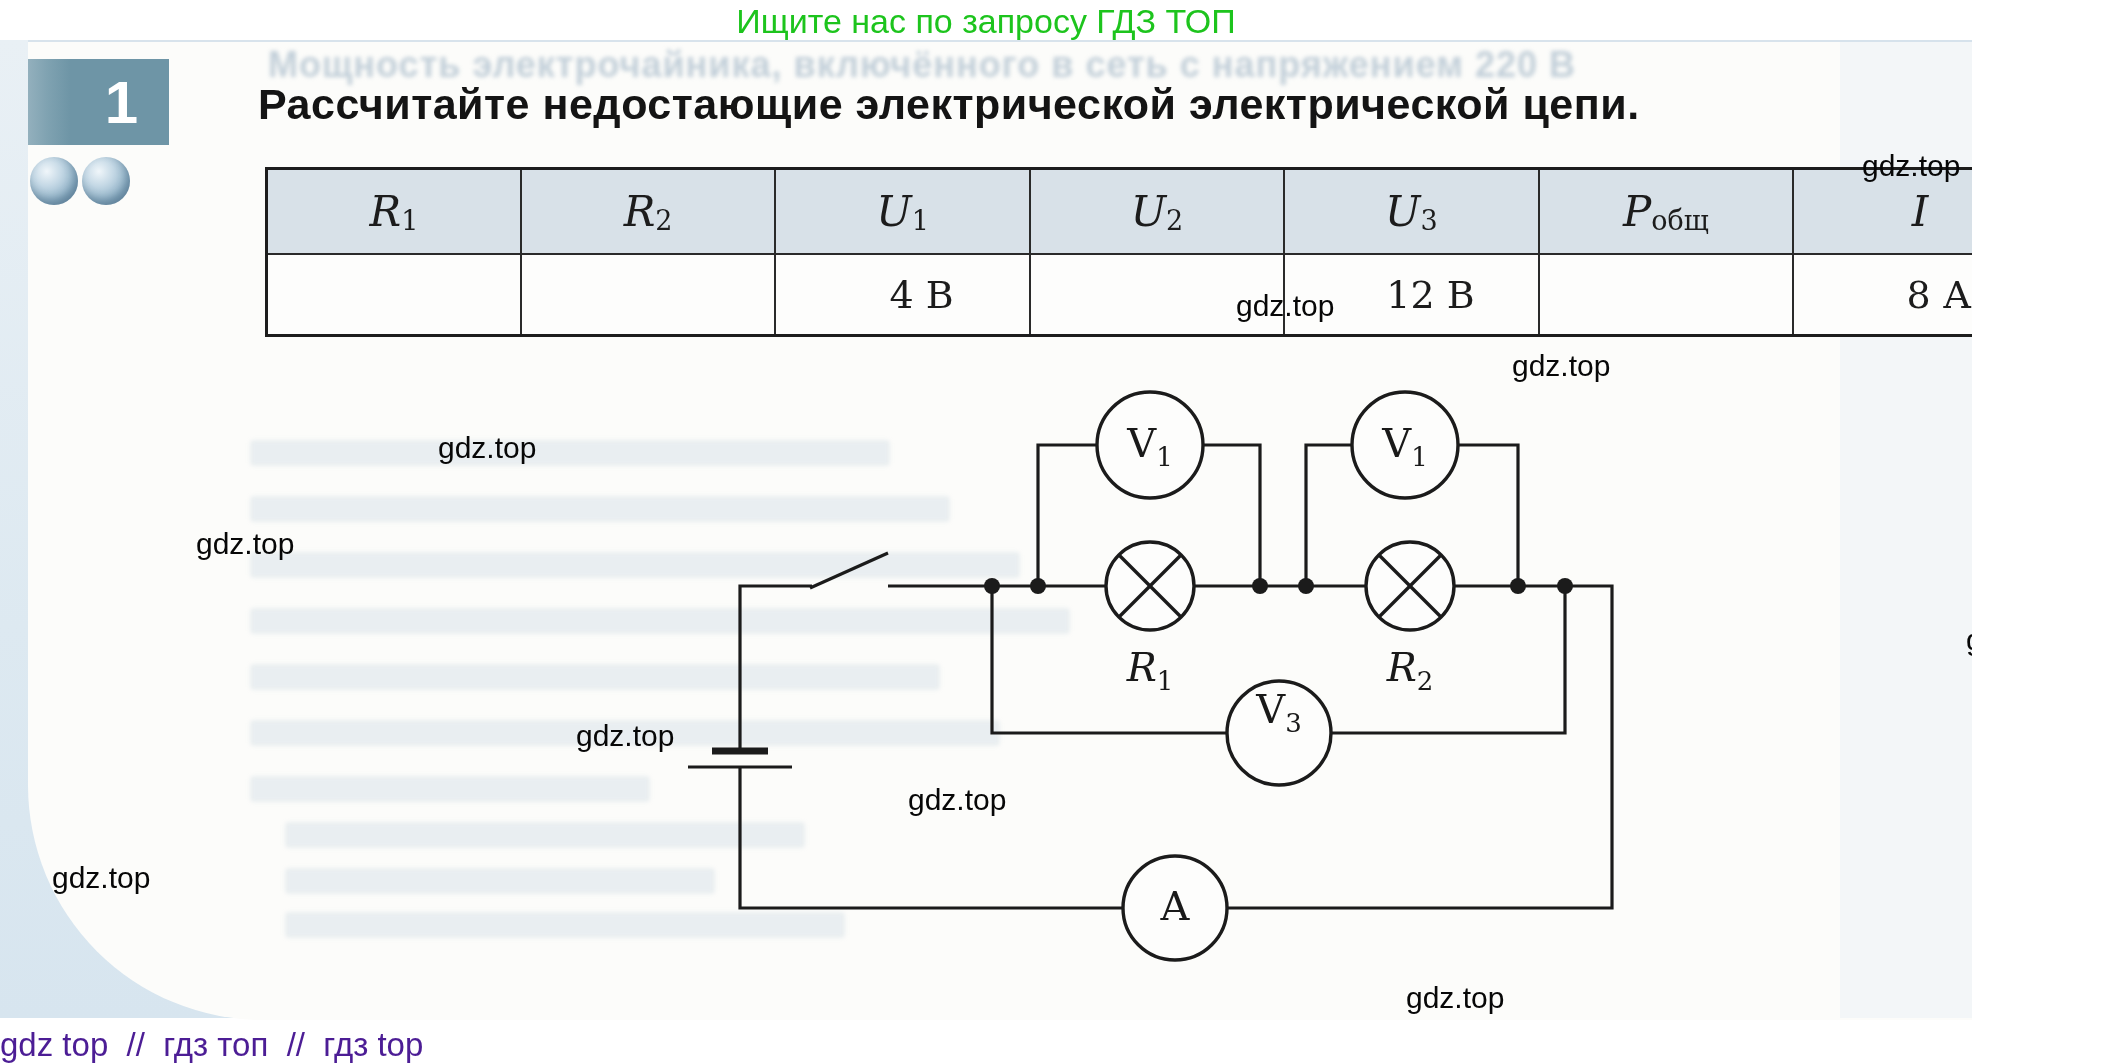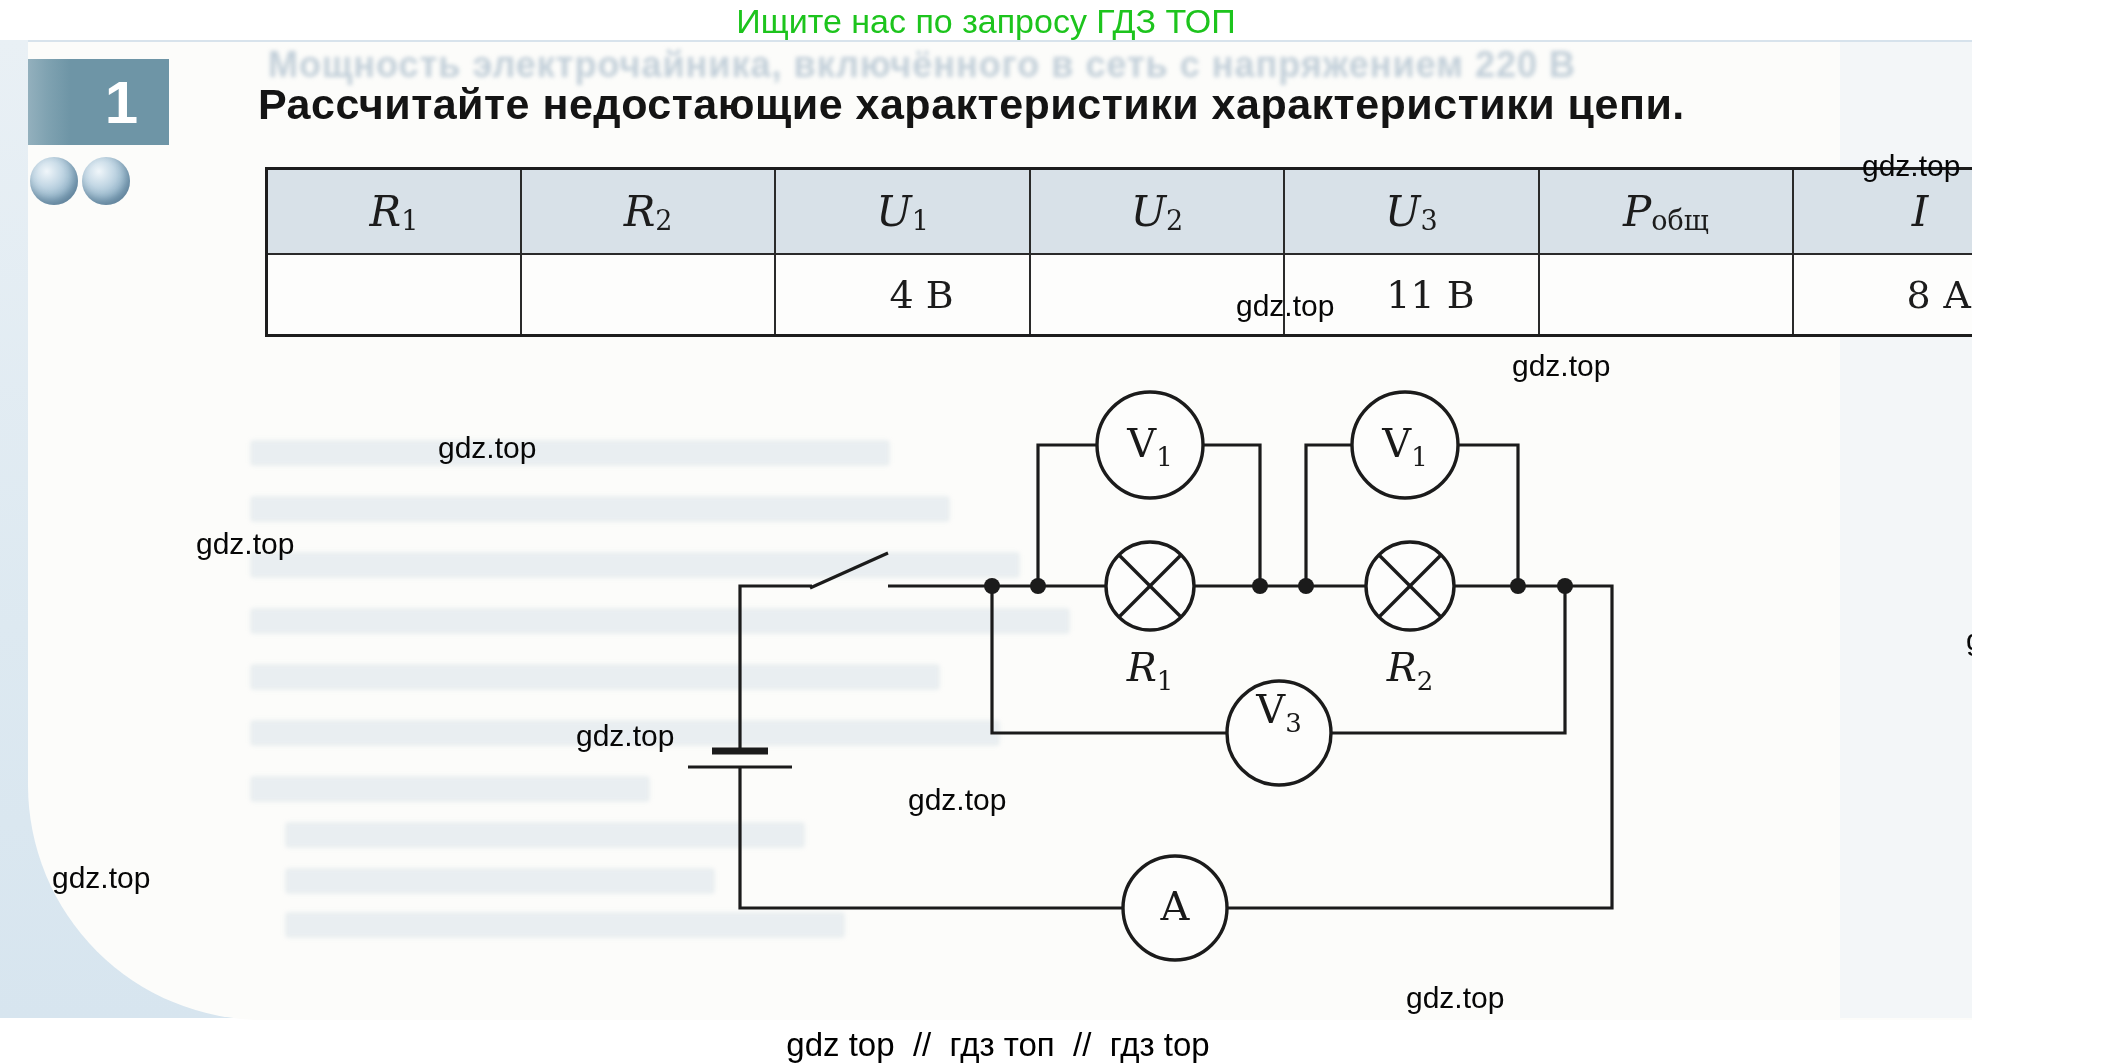--- a/index.html
+++ b/index.html
@@ -57,22 +57,22 @@
   
   .clabel{position:absolute;width:130px;text-align:center;
           font-family:"DejaVu Serif",serif;font-size:40px;color:#191919;}
   .clabel sub{font-size:26px;font-style:normal;}
   .clabel.it{font-style:italic;}
 
   
   .wm{position:absolute;font-size:30px;font-weight:500;color:#070707;white-space:nowrap;margin-top:23px;}
 
   
-  .footer{position:absolute;left:12px;top:1026px;width:100%;text-align:center;white-space:pre;
-          font-size:33px;font-weight:500;color:#000000;}
+  .footer{position:absolute;left:0;top:1026px;width:100%;white-space:pre;
+          font-size:33px;font-weight:500;color:#4c1d95;}
 
   svg.circuit{position:absolute;left:0;top:0;pointer-events:none;}
 </style>
 </head>
 <body>
 
 <div id="page">
 
   <div class="banner">Ищите нас по запросу ГДЗ ТОП</div>
 
@@ -96,39 +96,39 @@
   <div class="gbar" style="left:285px;top:822px;width:520px"></div>
   <div class="gbar" style="left:285px;top:868px;width:430px"></div>
   <div class="gbar" style="left:285px;top:912px;width:560px"></div>
 
   <div class="badge">
     <span>1</span>
   </div>
   <div class="ball" style="left:30px;top:157px"></div>
   <div class="ball" style="left:82px;top:157px"></div>
 
-  <div class="title">Рассчитайте недостающие характеристики характеристики цепи.</div>
+  <div class="title">Рассчитайте недостающие электрической электрической цепи.</div>
 
   <table class="data">
     <tbody>
         <tr>
       <th><span class="mvar">R</span><sub>1</sub></th>
       <th><span class="mvar">R</span><sub>2</sub></th>
       <th><span class="mvar">U</span><sub>1</sub></th>
       <th><span class="mvar">U</span><sub>2</sub></th>
       <th><span class="mvar">U</span><sub>3</sub></th>
       <th><span class="mvar">P</span><sub>общ</sub></th>
       <th><span class="mvar">I</span><sub></sub></th>
     </tr>
     <tr>
       <td></td>
       <td></td>
       <td>4 В</td>
       <td></td>
-      <td>11 В</td>
+      <td>12 В</td>
       <td></td>
       <td>8 А</td>
     </tr>
   </tbody>
     </table>
 
   <svg class="circuit" width="2119" height="1063" viewBox="0 0 2119 1063">
     <g stroke="#1b1b1b" stroke-width="3.2" fill="none">
 
       <polyline points="1038,586 1038,445 1260,445 1260,586"></polyline>

